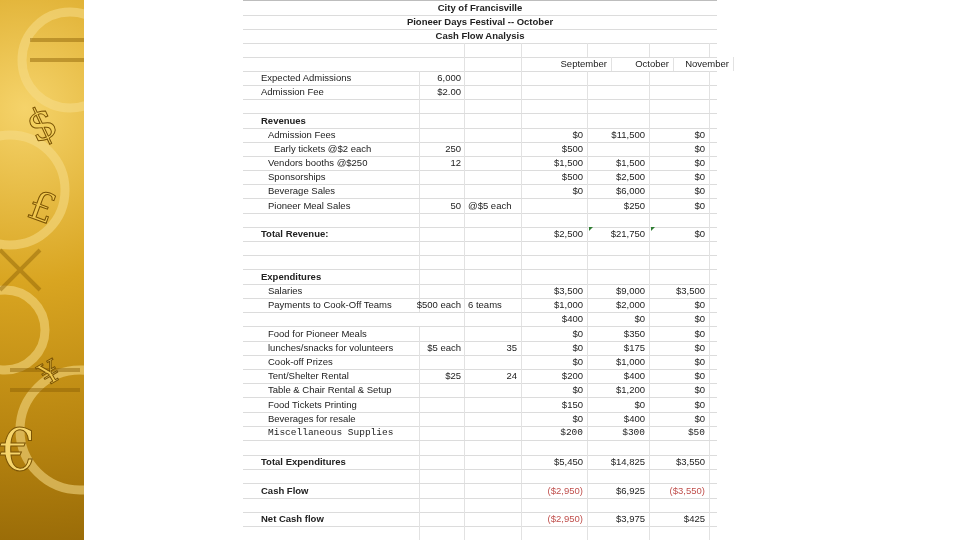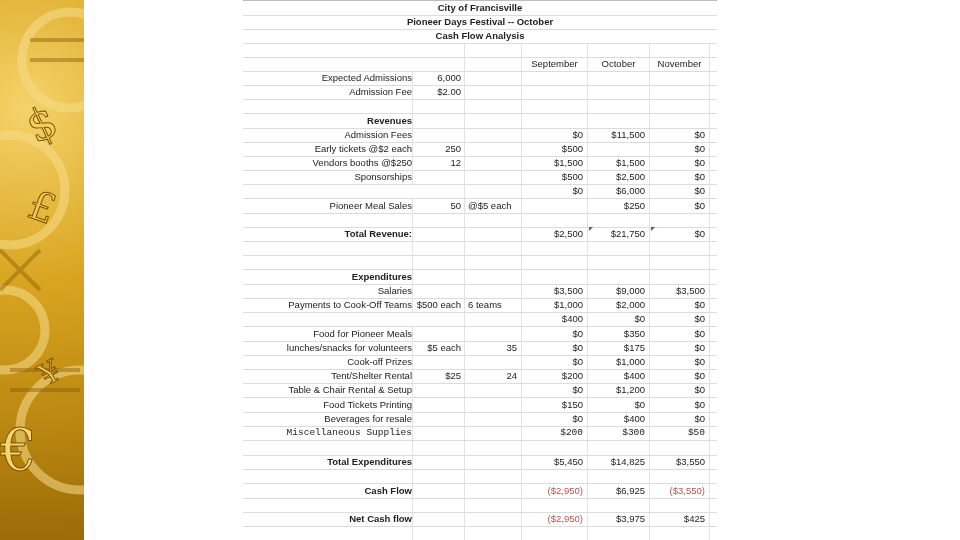--- a/index.html
+++ b/index.html
@@ -5,29 +5,29 @@
   html, body { margin:0; padding:0; }
   body { width:960px; height:540px; background:#ffffff; position:relative; overflow:hidden;
          font-family:"Liberation Sans", sans-serif; }
   .strip { position:absolute; left:0; top:0; width:84px; height:540px; overflow:hidden;
            background: radial-gradient(circle at 30% 20%, #f5d36a 0%, #d9a521 40%, #b88510 75%, #9a6c08 100%); }
   .strip svg { position:absolute; left:0; top:0; }
   .sheet { position:absolute; left:243px; top:0; width:474px; height:412px; }
   .row { position:absolute; left:0; width:474px; height:14px; border-bottom:1px solid #dcdcdc; }
   .cell { position:absolute; top:0; height:14px; line-height:14px; font-size:9.5px; color:#222;
           white-space:nowrap; overflow:visible; box-sizing:border-box; border-right:1px solid #e2e2e2; }
-  .c0 { left:8px; width:162px; padding-left:3px;text-align:right; }
+  .c0 { left:15px; width:162px; padding-left:3px; }
   .c1 { left:162px; width:60px; text-align:right; padding-right:3px; }
   .c2 { left:222px; width:57px; padding-left:3px; }
   .c3 { left:279px; width:66px; text-align:right; padding-right:4px; }
   .c4 { left:345px; width:62px; text-align:right; padding-right:4px; }
   .c5 { left:407px; width:60px; text-align:right; padding-right:4px; }
   .c2r { text-align:right; padding-right:4px; padding-left:0; }
   .title { left:0; width:474px; text-align:center; font-weight:bold; border-right:none; }
-  .hdr { text-align:center; padding-left:4px; }
+  .hdr { text-align:right; padding-left:4px;margin-left:24px; }
   .b { font-weight:bold; }
   .ind1 { padding-left:10px; }
   .ind2 { padding-left:16px; }
   .neg { color:#c0504d; }
   .tri { position:absolute; width:0; height:0; border-top:4px solid #2e7d32; border-right:4px solid transparent; }
   .topline { position:absolute; left:243px; top:0; width:474px; height:1px; background:#bdbdbd; }
 </style>
 </head>
 <body>
 
@@ -141,20 +141,21 @@
   </div>
   <div class="row" style="top:170px">
     <div class="cell c0 ind1">Sponsorships</div>
     <div class="cell c1"></div>
     <div class="cell c2"></div>
     <div class="cell c3">$500</div>
     <div class="cell c4">$2,500</div>
     <div class="cell c5">$0</div>
   </div>
   <div class="row" style="top:184px">
+    <div class="cell c0 ind1">Beverage Sales</div>
     <div class="cell c1"></div>
     <div class="cell c2"></div>
     <div class="cell c3">$0</div>
     <div class="cell c4">$6,000</div>
     <div class="cell c5">$0</div>
   </div>
   <div class="row" style="top:199px">
     <div class="cell c0 ind1">Pioneer Meal Sales</div>
     <div class="cell c1">50</div>
     <div class="cell c2">@$5 each</div>

